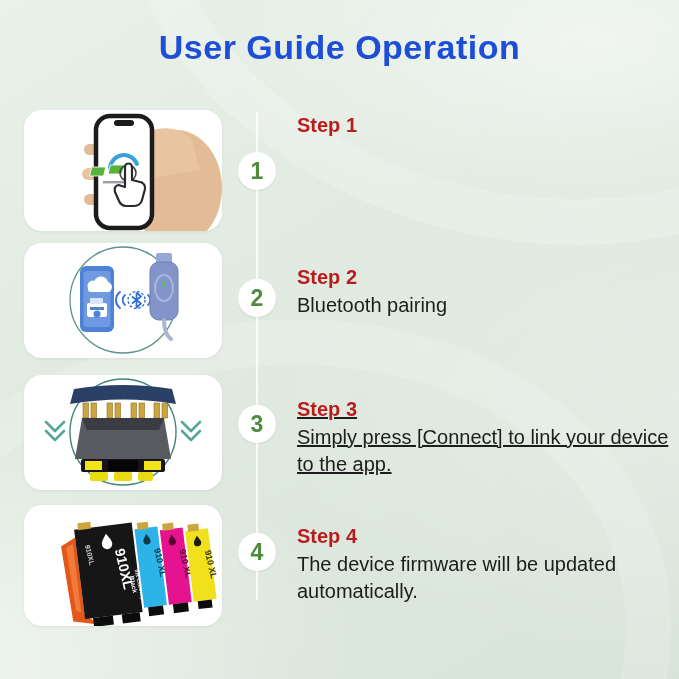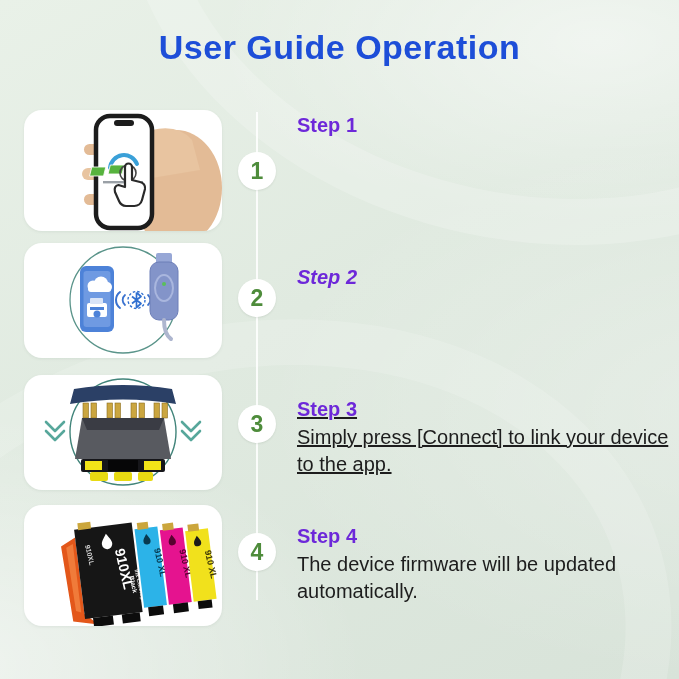--- a/index.html
+++ b/index.html
@@ -46,24 +46,24 @@
     display:flex; align-items:center; justify-content:center;
     font-size:23px; font-weight:bold; color:#4e8c3b;
     box-shadow:0 1px 2px rgba(70,90,75,.12);
   }
   .badge.b1 { top:152px; }
   .badge.b2 { top:279px; }
   .badge.b3 { top:405px; }
   .badge.b4 { top:533px; }
 
   .step-text { position:absolute; left:297px; width:376px; color:#1d1d1d; }
-  .step-text h2 { font-size:20px; font-weight:bold; margin-bottom:3px; color:#6d28d9; }
+  .step-text h2 { font-size:20px; font-weight:bold; margin-bottom:3px; color:#b91c1c; }
   .step-text p  { font-size:20px; line-height:27px; }
   .step-text.t1 { top:114px; }
-  .step-text.t2 { top:266px;font-style:italic; }
+  .step-text.t2 { top:266px; }
   .step-text.t3 { top:398px;text-decoration:underline; }
   .step-text.t4 { top:525px; }
 </style>
 </head>
 <body>
 
 <div class="swirl s1"></div>
 <div class="swirl s2"></div>
 
 <h1 class="page-title">User Guide Operation</h1>
@@ -213,20 +213,21 @@
   </div>
 <div class="badge b4">
     <span>4</span>
   </div>
 
 <div class="step-text t1">
   <h2>Step 1</h2>
 </div>
 <div class="step-text t2">
   <h2>Step 2</h2>
+  <p>Bluetooth pairing</p>
 </div>
 <div class="step-text t3">
   <h2>Step 3</h2>
   <p>Simply press [Connect] to link your device to the app.</p>
 </div>
 <div class="step-text t4">
   <h2>Step 4</h2>
   <p>The device firmware will be updated automatically.</p>
 </div>
 

